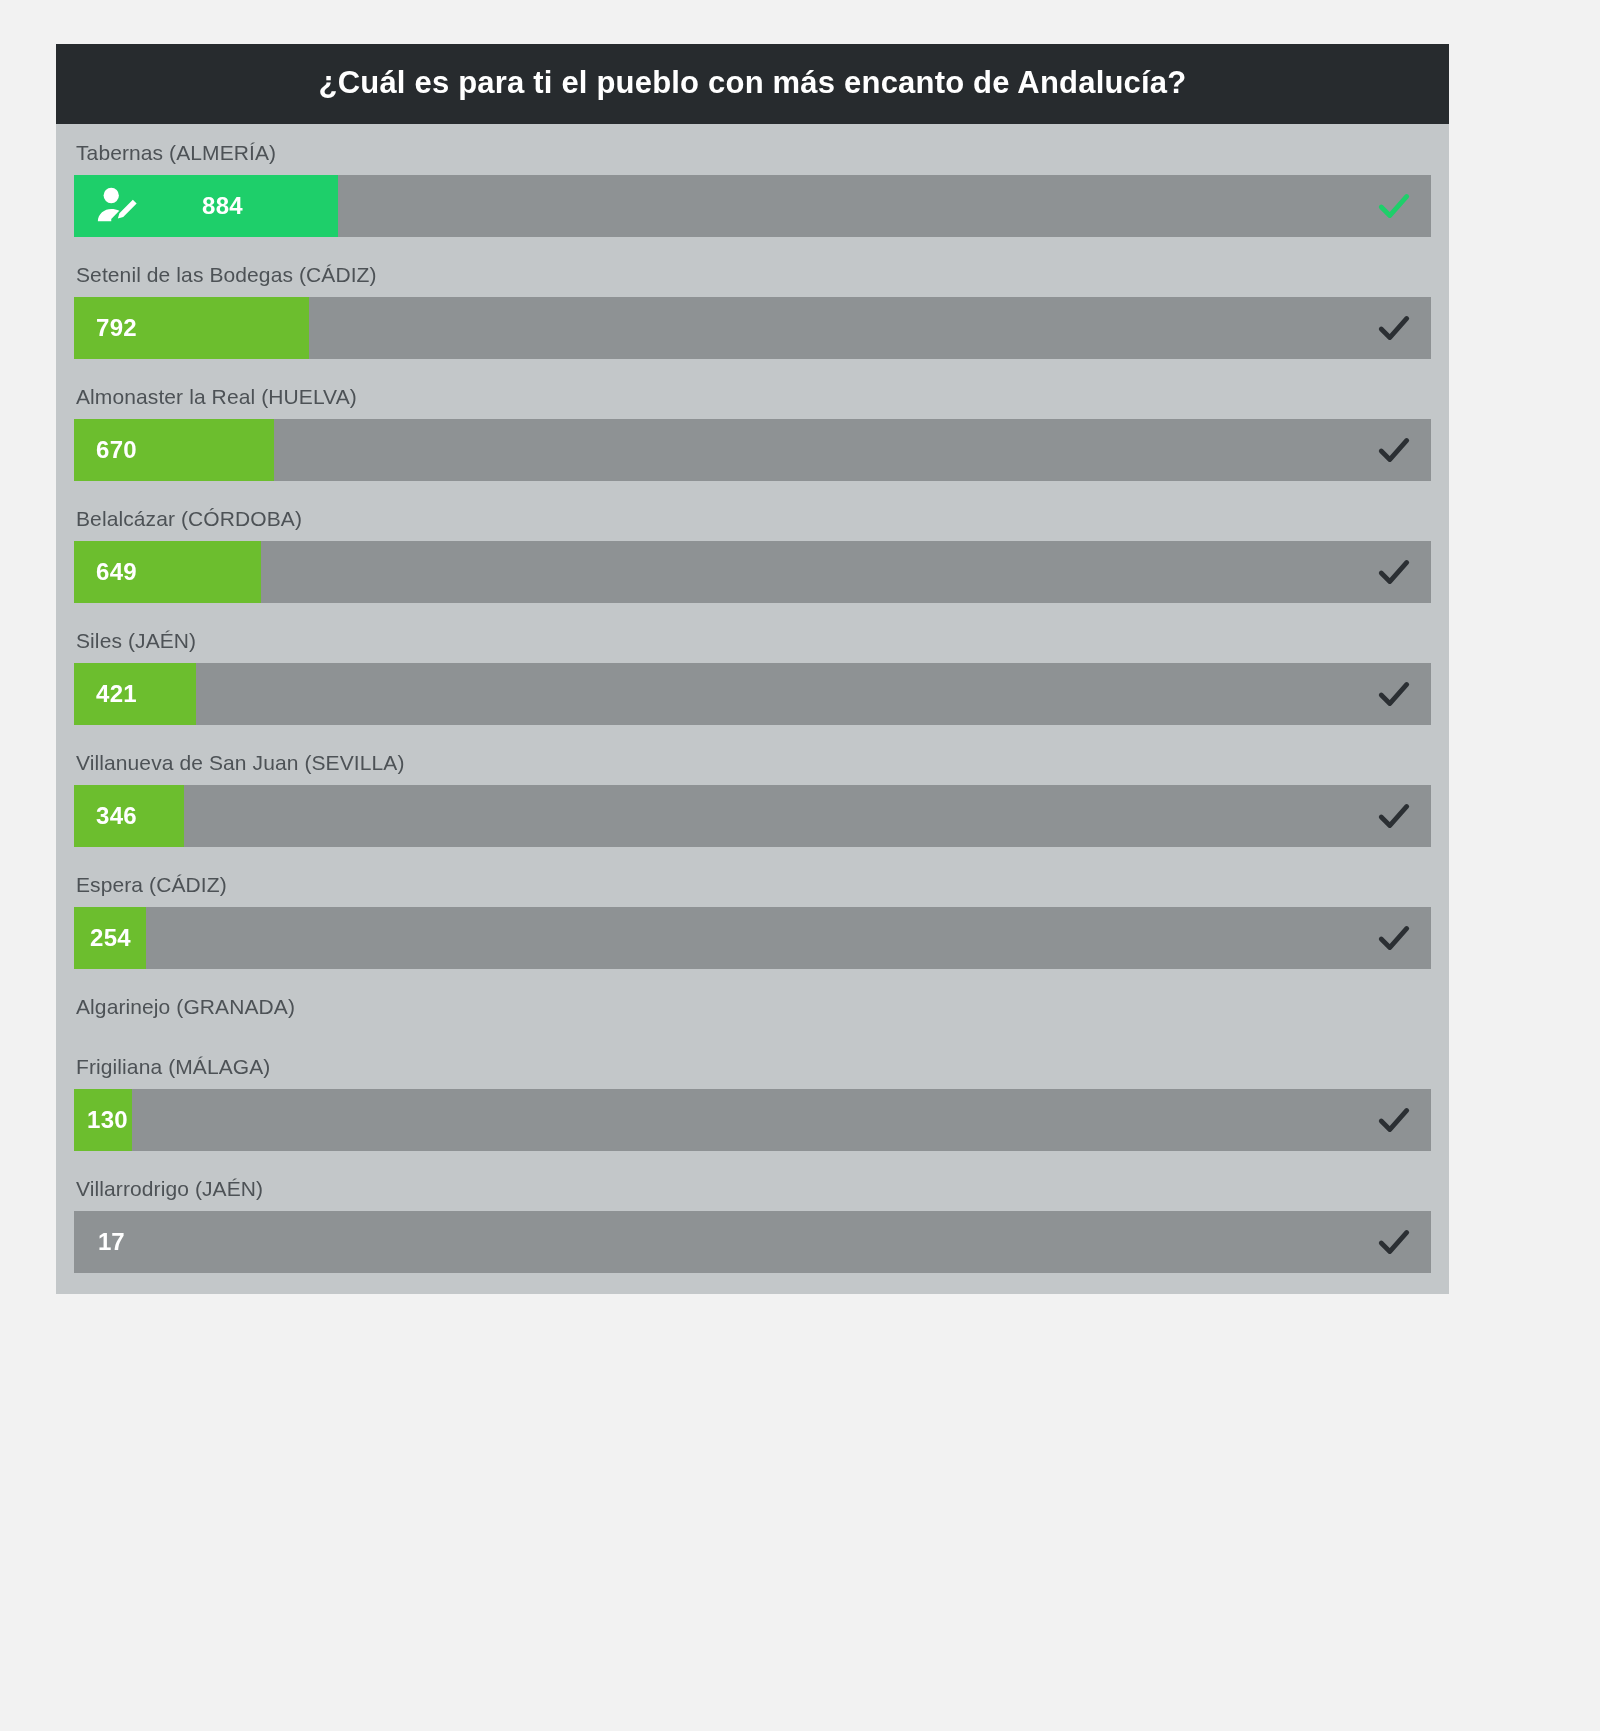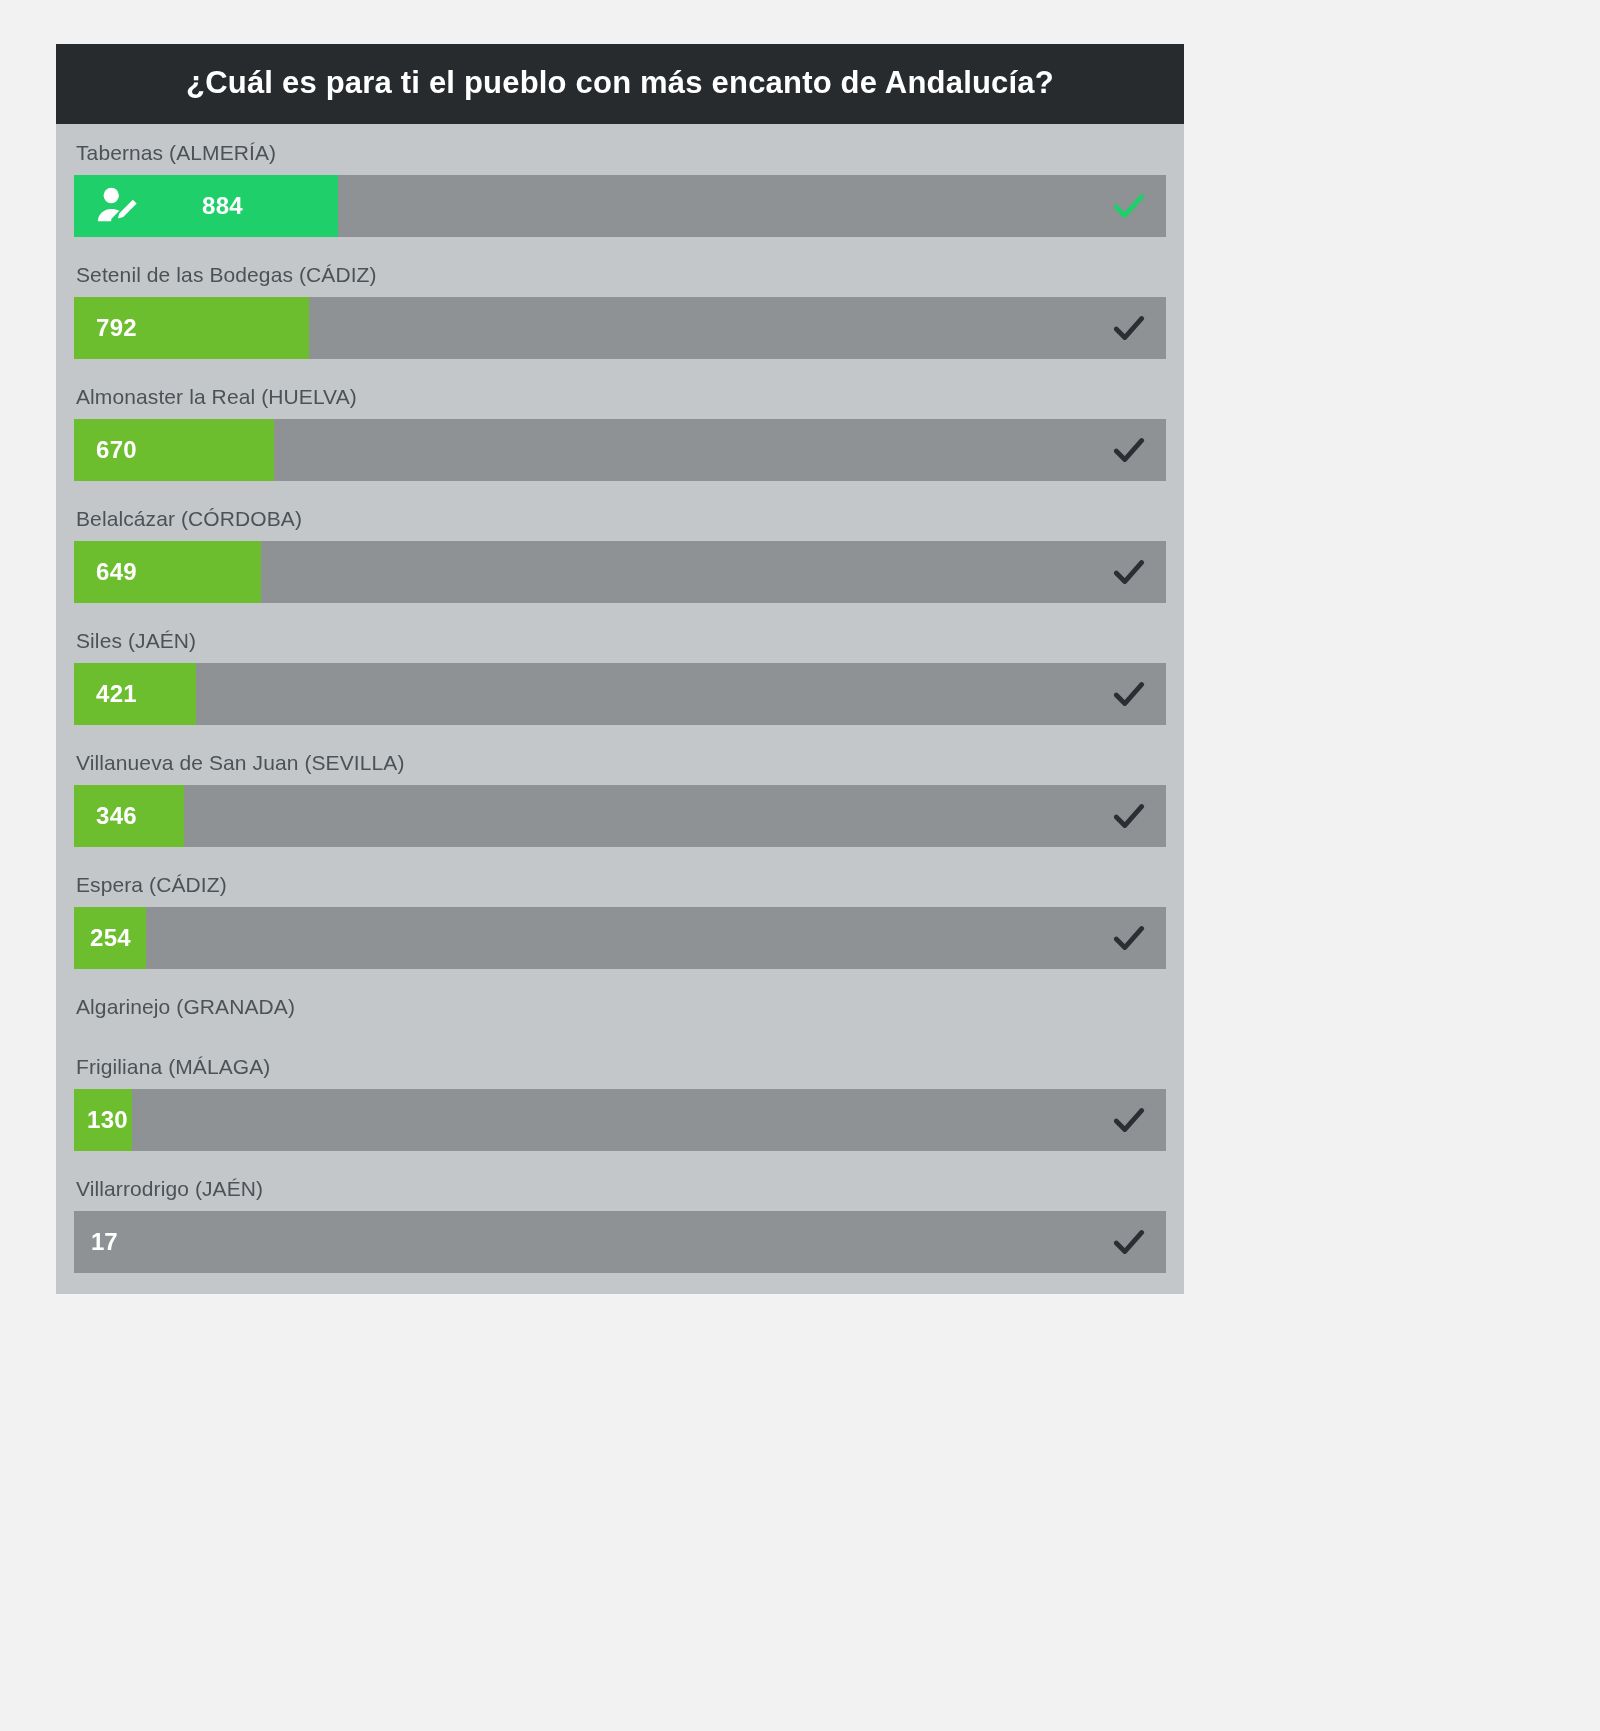--- a/index.html
+++ b/index.html
@@ -12,21 +12,21 @@
     width: 1600px;
     height: 1731px;
     position: relative;
     background: #f2f2f2;
     box-sizing: border-box;
   }
   .poll-card {
     position: absolute;
     left: 56px;
     top: 44px;
-    width: 1128px;
+    width: 1393px;
     background: #c3c7c9;
     box-sizing: border-box;
   }
   .poll-header {
     background: #272b2e;
     color: #ffffff;
     text-align: center;
     font-size: 31px;
     font-weight: bold;
     letter-spacing: 0.2px;
@@ -222,21 +222,21 @@
                 <path d="M4 17l8 8 16-18" fill="none" stroke="#2b2f33" stroke-width="4.5" stroke-linecap="round" stroke-linejoin="round"></path>
               </svg>
           </span>
         </div>
       </div>
 
       <div class="option-row" style="margin-bottom:0;">
         <div class="option-label">Villarrodrigo (JAÉN)</div>
         <div class="bar-track">
           <div class="bar-fill" style="width:0px;padding-left:0;background:transparent;"></div>
-          <span class="votes" style="color:#ffffff;font-size:24px;font-weight:bold;margin-left:17px;">17</span>
+          <span class="votes" style="color:#ffffff;font-size:24px;font-weight:bold;margin-left:24px;">17</span>
           <span class="check">
             <svg viewBox="0 0 32 32">
                 <path d="M4 17l8 8 16-18" fill="none" stroke="#2b2f33" stroke-width="4.5" stroke-linecap="round" stroke-linejoin="round"></path>
               </svg>
           </span>
         </div>
       </div>
 
     </div>
   </div>

